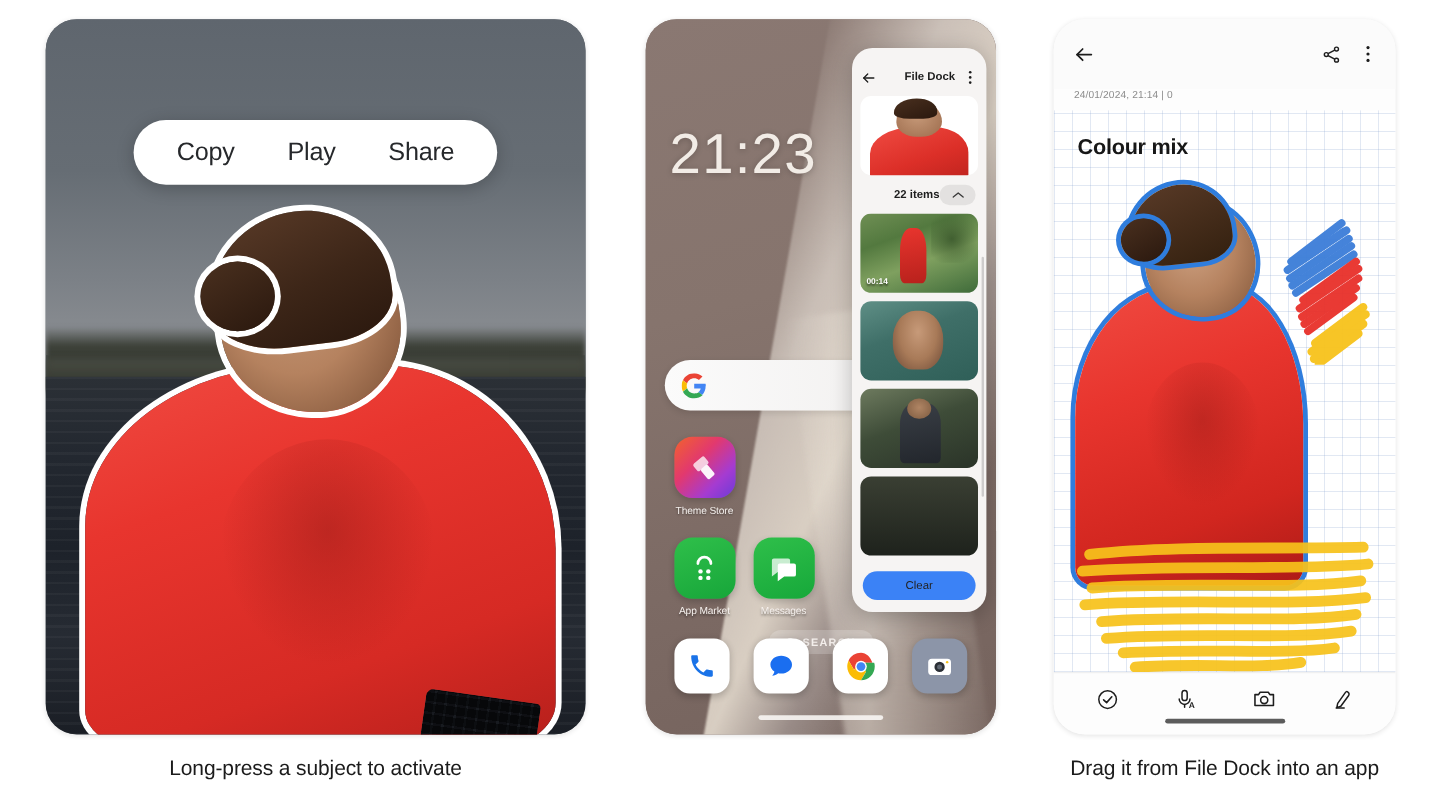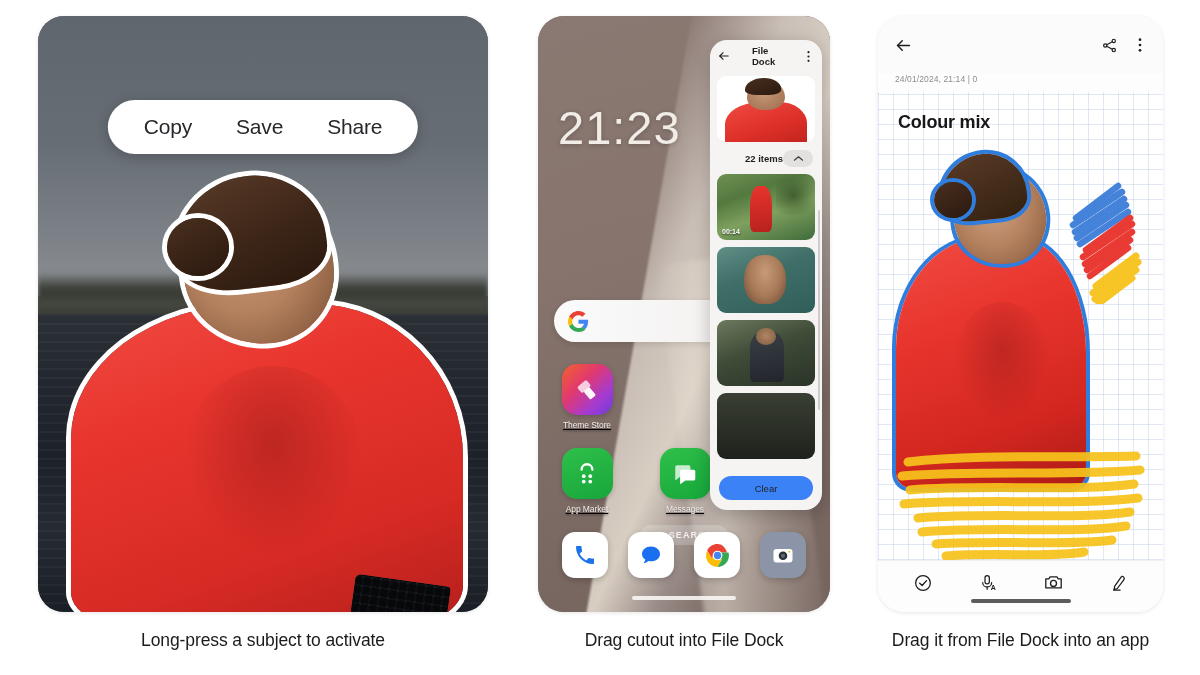--- a/index.html
+++ b/index.html
@@ -122,21 +122,21 @@
   }
   .gbar{
     position:absolute; left:16px; top:284px; width:215px; height:42px;
     background: linear-gradient(90deg,#fbfbfb,#f1efee);
     border-radius: 24px; display:flex; align-items:center; padding-left:14px;
     box-shadow: 0 2px 6px rgba(0,0,0,.12);
   }
   .g-logo{ width:21px; height:21px; }
 
   .appgrid{ position:absolute; left:16px; top:348px; width:184px; }
-  .approw{ display:flex; gap:32px; margin-bottom:18px;text-decoration:underline; }
+  .approw{ display:flex; margin-bottom:18px; }
   .app{ width:66px; text-align:center; }
   .app .ic{
     width:51px; height:51px; border-radius:15px; margin:0 auto 5px;
     display:flex; align-items:center; justify-content:center;
     box-shadow: 0 2px 5px rgba(0,0,0,.18);
   }
   .app .lb{ font-size:8.5px; color:#f6f1ee; text-shadow:0 1px 2px rgba(0,0,0,.45); letter-spacing:-.1px;}
   .ic-theme{ background: linear-gradient(135deg,#f2622c 0%, #e2396e 38%, #a53bd1 72%, #6b3bd8 100%); }
   .ic-play{ background:#ffffff; }
   .ic-market{ background: linear-gradient(160deg,#2fbf4a,#17a63a); }
@@ -166,21 +166,21 @@
     width:104px; height:4px; border-radius:3px; background:rgba(250,248,246,.88);
   }
 
   
   .filedock{
     position:absolute; right:8px; top:24px; width:112px; height:470px;
     background:#f6f4f3; border-radius:17px;
     box-shadow: 0 4px 18px rgba(0,0,0,.24);
     display:flex; flex-direction:column; overflow:hidden;
   }
-  .fd-head{ display:flex; align-items:center; padding:5px 8px 7px; gap:22px; }
+  .fd-head{ display:flex; align-items:center; padding:18px 8px 7px; gap:7px;text-align:right; }
   .fd-title{ font-size:9.5px; font-weight:bold; color:#1d1d1d; flex:1; }
   .fd-hero{
     margin:2px 7px 0; height:66px; background:#fff; border-radius:9px;
     position:relative; overflow:hidden;
   }
   .hero-cut{
     position:absolute; left:50%; top:4px; transform:translateX(-50%);
     width:86px; height:70px;
   }
   .hc-head{
@@ -328,21 +328,21 @@
       <div class="sub-body"></div>
       <div class="sub-shade"></div>
       <div class="sub-plaid"></div>
       <div class="sub-head"></div>
       <div class="sub-hair"></div>
       <div class="sub-bun"></div>
     </div>
 
     <div class="pill-menu">
       <div class="mi">Copy</div>
-      <div class="mi">Save</div>
+      <div class="mi">Play</div>
       <div class="mi">Share</div>
     </div>
   </div>
   <div class="caption" style="left:38px; top:630px; width:450px;">Long-press a subject to activate</div>
 
   <div class="phone" id="phone2">
     <div class="wall"></div>
     <div class="wall-drape"></div>
     <div class="wall-drape2"></div>
 
@@ -483,21 +483,20 @@
         <div class="thumb t3"></div>
         <div class="thumb t4"></div>
         <div class="fd-scroll"></div>
       </div>
 
       <div class="fd-foot">
         <div class="clear-btn">Clear</div>
       </div>
     </div>
   </div>
-  <div class="caption" style="left:538px; top:630px; width:292px;">Drag cutout into File Dock</div>
 
   <div class="phone" id="phone3">
     <div class="grid"></div>
 
     <div class="nt-head">
       <span>
         <svg width="17" height="17" viewBox="0 0 20 20">
           <line x1="3" y1="10" x2="17" y2="10" stroke="#1d1d1d" stroke-width="1.7" stroke-linecap="round"></line>
           <polyline points="8.5,4.5 3,10 8.5,15.5" fill="none" stroke="#1d1d1d" stroke-width="1.7" stroke-linecap="round" stroke-linejoin="round"></polyline>
         </svg>

